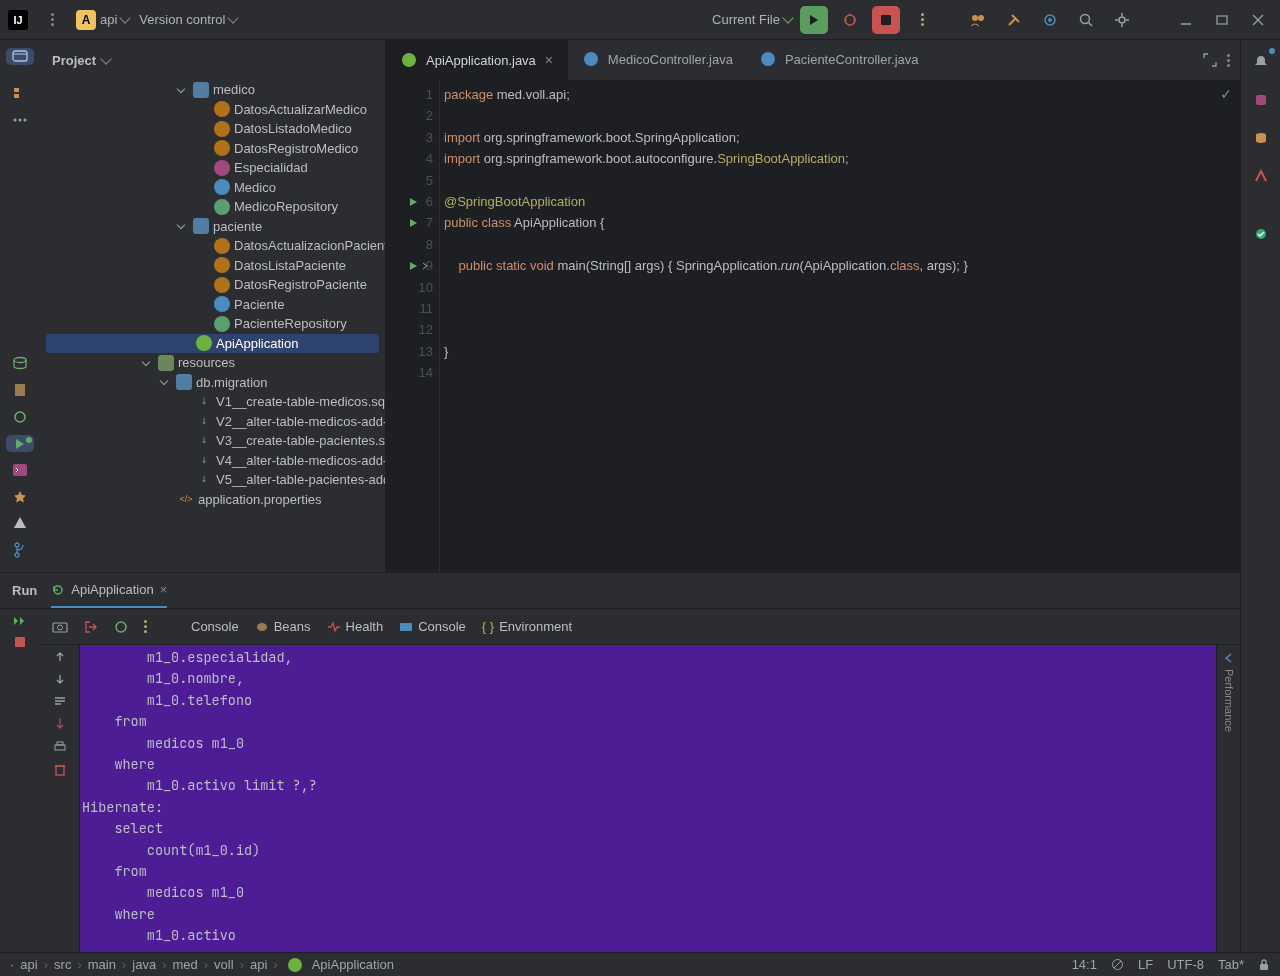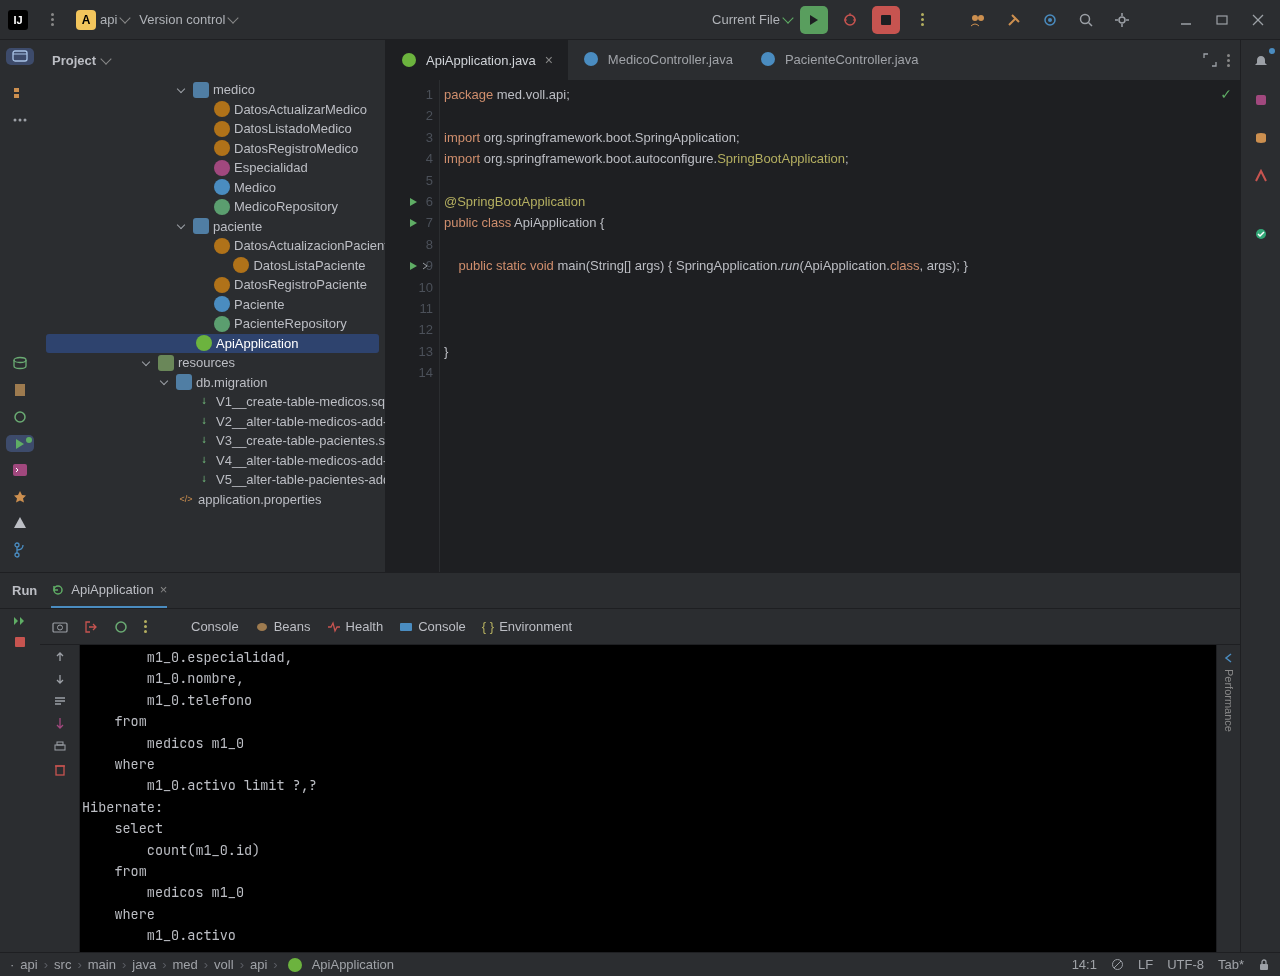--- a/index.html
+++ b/index.html
@@ -66,21 +66,21 @@
 .check { position:absolute; top:6px; right:8px; color:#5fad65; font-size:14px; }
 
 
 .bottom { height:380px; background:#2b2d30; border-top:1px solid #1e1f22; display:flex; flex-direction:column; }
 .run-tabbar { height:36px; display:flex; align-items:center; padding:0 12px; gap:14px; border-bottom:1px solid #1e1f22; }
 .run-tab { display:flex; align-items:center; gap:6px; cursor:pointer; }
 .run-ctrl { width:40px; display:flex; flex-direction:column; align-items:center; padding-top:6px; gap:10px; }
 .run-ctrl2 { width:40px; display:flex; flex-direction:column; align-items:center; padding-top:6px; gap:10px; border-right:1px solid #1e1f22; }
 .run-toolbar { height:36px; display:flex; align-items:center; gap:16px; padding:0 12px; border-bottom:1px solid #1e1f22; }
 .rt-btn { display:flex; align-items:center; gap:5px; cursor:pointer; }
-.console { flex:1; background:#000000; font-family:"JetBrains Mono","Consolas",monospace; font-size:13.5px; line-height:21.4px; white-space:pre; padding:2px 0 0 2px; color:#bcbec4; overflow:hidden; position:relative; }
+.console { flex:1; background:#4c1d95; font-family:"JetBrains Mono","Consolas",monospace; font-size:13.5px; line-height:21.4px; white-space:pre; padding:2px 0 0 2px; color:#bcbec4; overflow:hidden; position:relative; }
 .perf-tab { width:24px; background:#2b2d30; display:flex; flex-direction:column; align-items:center; padding-top:8px; border-left:1px solid #1e1f22; }
 .perf-label { writing-mode:vertical-rl; font-size:11px; color:#888; margin-top:6px; }
 
 
 .status { height:24px; background:#2b2d30; border-top:1px solid #1e1f22; display:flex; align-items:center; padding:0 10px; font-size:12px; color:#a0a3a8; }
 .crumbs { display:flex; align-items:center; gap:6px; }
 .crumb-sep { color:#5a5d63; }
 .status-right { margin-left:auto; display:flex; align-items:center; gap:14px; }
 
 .i { display:inline-flex; align-items:center; justify-content:center; }
@@ -305,21 +305,21 @@
                 <span class="tw ">
                   <span class="arr"></span>
                 </span>
                 <span class="ficon folder"></span>
                 <span>paciente</span>
               </div>
               <div class="tree-row" style="padding-left: 170px;">
                 <span class="ficon class-o"></span>
                 <span>DatosActualizacionPaciente</span>
               </div>
-              <div class="tree-row" style="padding-left: 170px; justify-content: center;">
+              <div class="tree-row" style="padding-left: 170px;">
                 <span class="ficon class-o"></span>
                 <span>DatosListaPaciente</span>
               </div>
               <div class="tree-row" style="padding-left: 170px;">
                 <span class="ficon class-o"></span>
                 <span>DatosRegistroPaciente</span>
               </div>
               <div class="tree-row" style="padding-left: 170px;">
                 <span class="ficon class-j"></span>
                 <span>Paciente</span>

